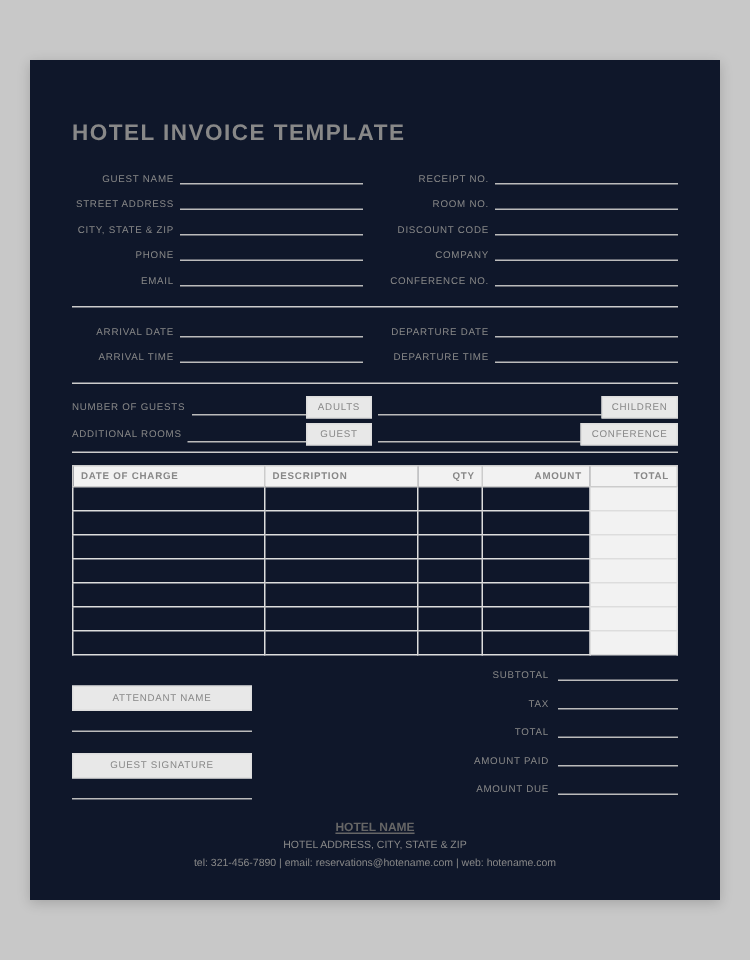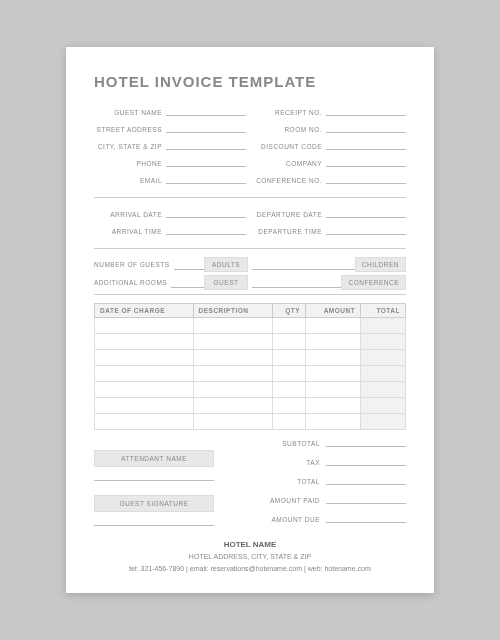--- a/index.html
+++ b/index.html
@@ -5,23 +5,23 @@
     * { box-sizing: border-box; margin: 0; padding: 0; }
     body {
       background: #c8c8c8;
       display: flex;
       justify-content: center;
       align-items: center;
       min-height: 100vh;
       font-family: Arial, Helvetica, sans-serif;
     }
     .page {
-      width: 368px;
-      background: #ffffff;
-      padding: 26px 28px 18px 28px;
+      width: 460px;
+      background: #0f172a;
+      padding: 40px 28px 18px 28px;
       box-shadow: 0 2px 8px rgba(0,0,0,0.18);
     }
     .title {
       font-size: 15px;
       font-weight: bold;
       color: #888;
       letter-spacing: 1px;
       margin-bottom: 14px;
     }
     .form-section {
@@ -184,20 +184,21 @@
       text-align: center;
       margin-top: 12px;
       font-size: 7px;
       color: #888;
       line-height: 1.7;
     }
     .footer .hotel-name {
       font-weight: bold;
       font-size: 8px;
       color: #666;
+      text-decoration: underline;
     }
   </style>
 </head>
 <body>
 
 <div class="page">
   <div class="title">HOTEL INVOICE TEMPLATE</div>
 
   <div class="form-section">
     <div class="form-col" id="left-fields-col">

